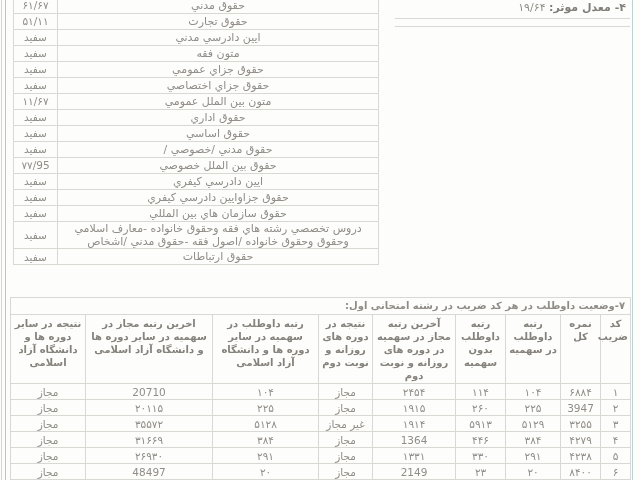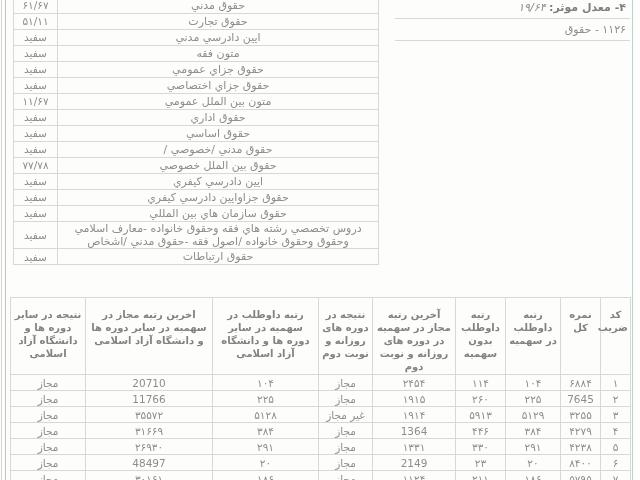--- a/index.html
+++ b/index.html
@@ -17,21 +17,21 @@
   }
   .right-edge {
     position:absolute; right:7px; top:0; width:1px; height:480px;
     background:#b2d6d7;
   }
 
   
   .info-panel { position:absolute; top:-2px; right:10px; width:235px; }
   .info-row { border-bottom:1px solid #d9d9d3; padding:3px 4px 4px; text-align:right; }
   .info-label { font-weight:bold; color:#817e78; }
-  .info-value { color:#908d87;font-style:italic; }
+  .info-value { color:#908d87; }
   .info-sub { padding-top:1px; color:#908d87; }
 
   
   .subjects-wrap { position:absolute; top:-3px; left:13px; }
   table { border-collapse:collapse; table-layout:fixed; }
   .subjects-table { width:365px; }
   .subjects-table td {
     border:1px solid #d9d9d3; text-align:center; vertical-align:middle;
     height:16px; padding:0 4px; font-size:11px; line-height:1.2; color:#908d87;
   }
@@ -40,38 +40,37 @@
   
   .coef-wrap { position:absolute; top:297px; left:10px; }
   .coef-table { width:620px; }
   .coef-table td, .coef-table th { border:1px solid #d9d9d3; font-size:10px; color:#908d87; }
   .coef-title-cell {
     text-align:right; font-weight:bold; color:#817e78; font-size:11px;
     height:17px; padding:1px 5px 2px;
   }
   .coef-table th {
     font-weight:bold; color:#85827c; text-align:center; vertical-align:top;
-    padding:10px 2px 1px; line-height:1.3; height:62px;
+    padding:2px 2px 1px; line-height:1.3; height:62px;
   }
   .coef-table td.val { text-align:center; height:16px; padding:0 2px; font-size:10.5px; }
 </style>
 </head>
 <body>
 
 <div class="page">
   <div class="left-edge"></div>
   <div class="right-edge"></div>
 
   <div class="info-panel">
     <div class="info-row">
       <span class="info-label">۴- معدل موثر:</span>
       <span class="info-value">۱۹/۶۴</span>
     </div>
     <div class="info-row">
-      <div class="info-sub">۱۱۲۶ - حقوق</div>
     </div>
   </div>
 
   <div class="subjects-wrap">
     <table class="subjects-table">
       <colgroup>
           <col style="width:321px">
           <col style="width:44px">
         </colgroup>
       <tbody id="subjects-body">
@@ -110,21 +109,21 @@
           <tr>
             <td>حقوق اساسي</td>
             <td class="score">سفيد</td>
           </tr>
           <tr>
             <td>حقوق مدني /خصوصي /</td>
             <td class="score">سفيد</td>
           </tr>
           <tr>
             <td>حقوق بين الملل خصوصي</td>
-            <td class="score">۷۷/۷۸</td>
+            <td class="score">۷۷/95</td>
           </tr>
           <tr>
             <td>ايين دادرسي كيفري</td>
             <td class="score">سفيد</td>
           </tr>
           <tr>
             <td>حقوق جزاوايين دادرسي كيفري</td>
             <td class="score">سفيد</td>
           </tr>
           <tr>
@@ -150,20 +149,23 @@
           <col style="width:40px">
           <col style="width:55px">
         <col style="width:50px">
           <col style="width:83px">
           <col style="width:54px">
         <col style="width:106px">
           <col style="width:127px">
           <col style="width:75px">
       </colgroup>
       <tbody>
+        <tr>
+          <td class="coef-title-cell" colspan="9">۷-وضعیت داوطلب در هر کد ضریب در رشته امتحانی اول:</td>
+        </tr>
         <tr id="coef-head">
             <th>کد ضریب</th>
             <th>نمره کل</th>
             <th>رتبه داوطلب در سهمیه</th>
             <th>رتبه داوطلب بدون سهمیه</th>
             <th>آخرین رتبه مجاز در سهمیه در دوره های روزانه و نوبت دوم</th>
             <th>نتیجه در دوره های روزانه و نوبت دوم</th>
             <th>رتبه داوطلب در سهمیه در سایر دوره ها و دانشگاه آزاد اسلامی</th>
             <th>اخرین رتبه مجاز در سهمیه در سایر دوره ها و دانشگاه آزاد اسلامی</th>
             <th>نتیجه در سایر دوره ها و دانشگاه آزاد اسلامی</th>
@@ -176,27 +178,27 @@
             <td class="val">۱۰۴</td>
             <td class="val">۱۱۴</td>
             <td class="val">۲۴۵۴</td>
             <td class="val">مجاز</td>
             <td class="val">۱۰۴</td>
             <td class="val">20710</td>
             <td class="val">مجاز</td>
           </tr>
           <tr>
             <td class="val">۲</td>
-            <td class="val">7645</td>
+            <td class="val">3947</td>
             <td class="val">۲۲۵</td>
             <td class="val">۲۶۰</td>
             <td class="val">۱۹۱۵</td>
             <td class="val">مجاز</td>
             <td class="val">۲۲۵</td>
-            <td class="val">11766</td>
+            <td class="val">۲۰۱۱۵</td>
             <td class="val">مجاز</td>
           </tr>
           <tr>
             <td class="val">۳</td>
             <td class="val">۳۲۵۵</td>
             <td class="val">۵۱۲۹</td>
             <td class="val">۵۹۱۳</td>
             <td class="val">۱۹۱۴</td>
             <td class="val">غیر مجاز</td>
             <td class="val">۵۱۲۸</td>

